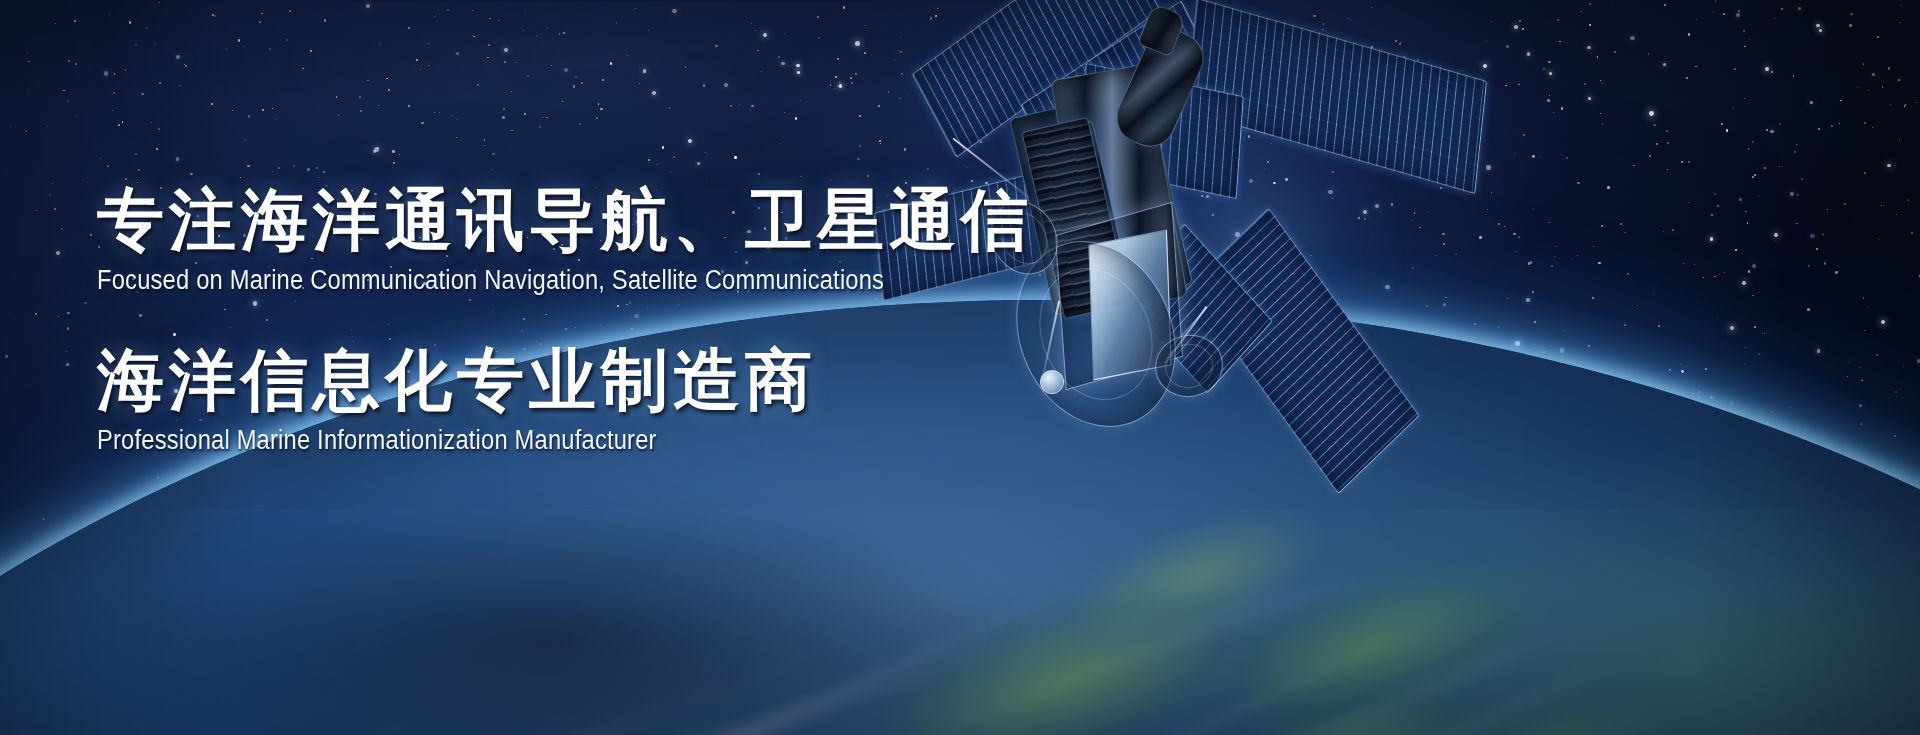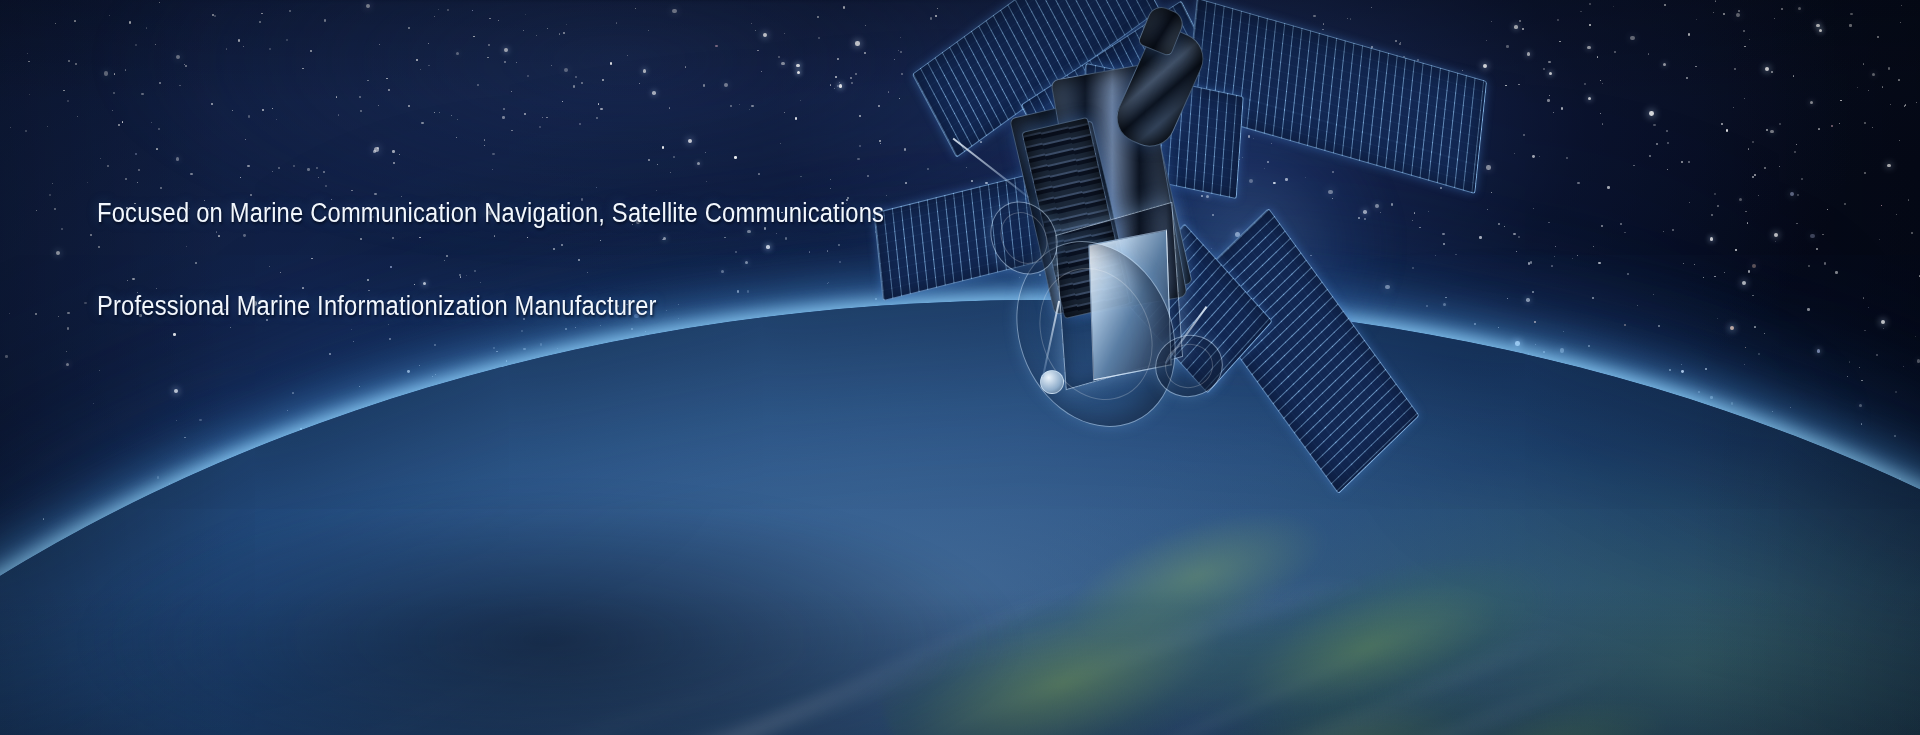--- a/index.html
+++ b/index.html
@@ -1298,22 +1298,24 @@
       <div class="sat-spoke" style="left:120px;top:330px;width:2px;height:78px;transform:rotate(12deg);"></div>
       <div class="sat-dish" style="left:62px;top:230px;width:62px;height:74px;transform:rotate(-30deg);"></div>
       <div class="sat-dish" style="left:225px;top:365px;width:66px;height:60px;transform:rotate(-12deg);"></div>
       <div class="sat-spoke" style="left:60px;top:150px;width:2px;height:96px;transform:rotate(-52deg);"></div>
       <div class="sat-spoke" style="left:255px;top:330px;width:2px;height:70px;transform:rotate(36deg);"></div>
     </div>
 
   <div class="vignette"></div>
 
   <div class="copy">
+    <h1 class="headline block-1">专注海洋通讯导航、卫星通信</h1>
     <div class="sub-gap"></div>
     <p class="subline">Focused on Marine Communication Navigation, Satellite Communications</p>
 
     <div class="gap"></div>
 
+    <h2 class="headline">海洋信息化专业制造商</h2>
     <div class="sub-gap"></div>
     <p class="subline">Professional Marine Informationization Manufacturer</p>
   </div>
 
 </div>
 
 </body></html>

